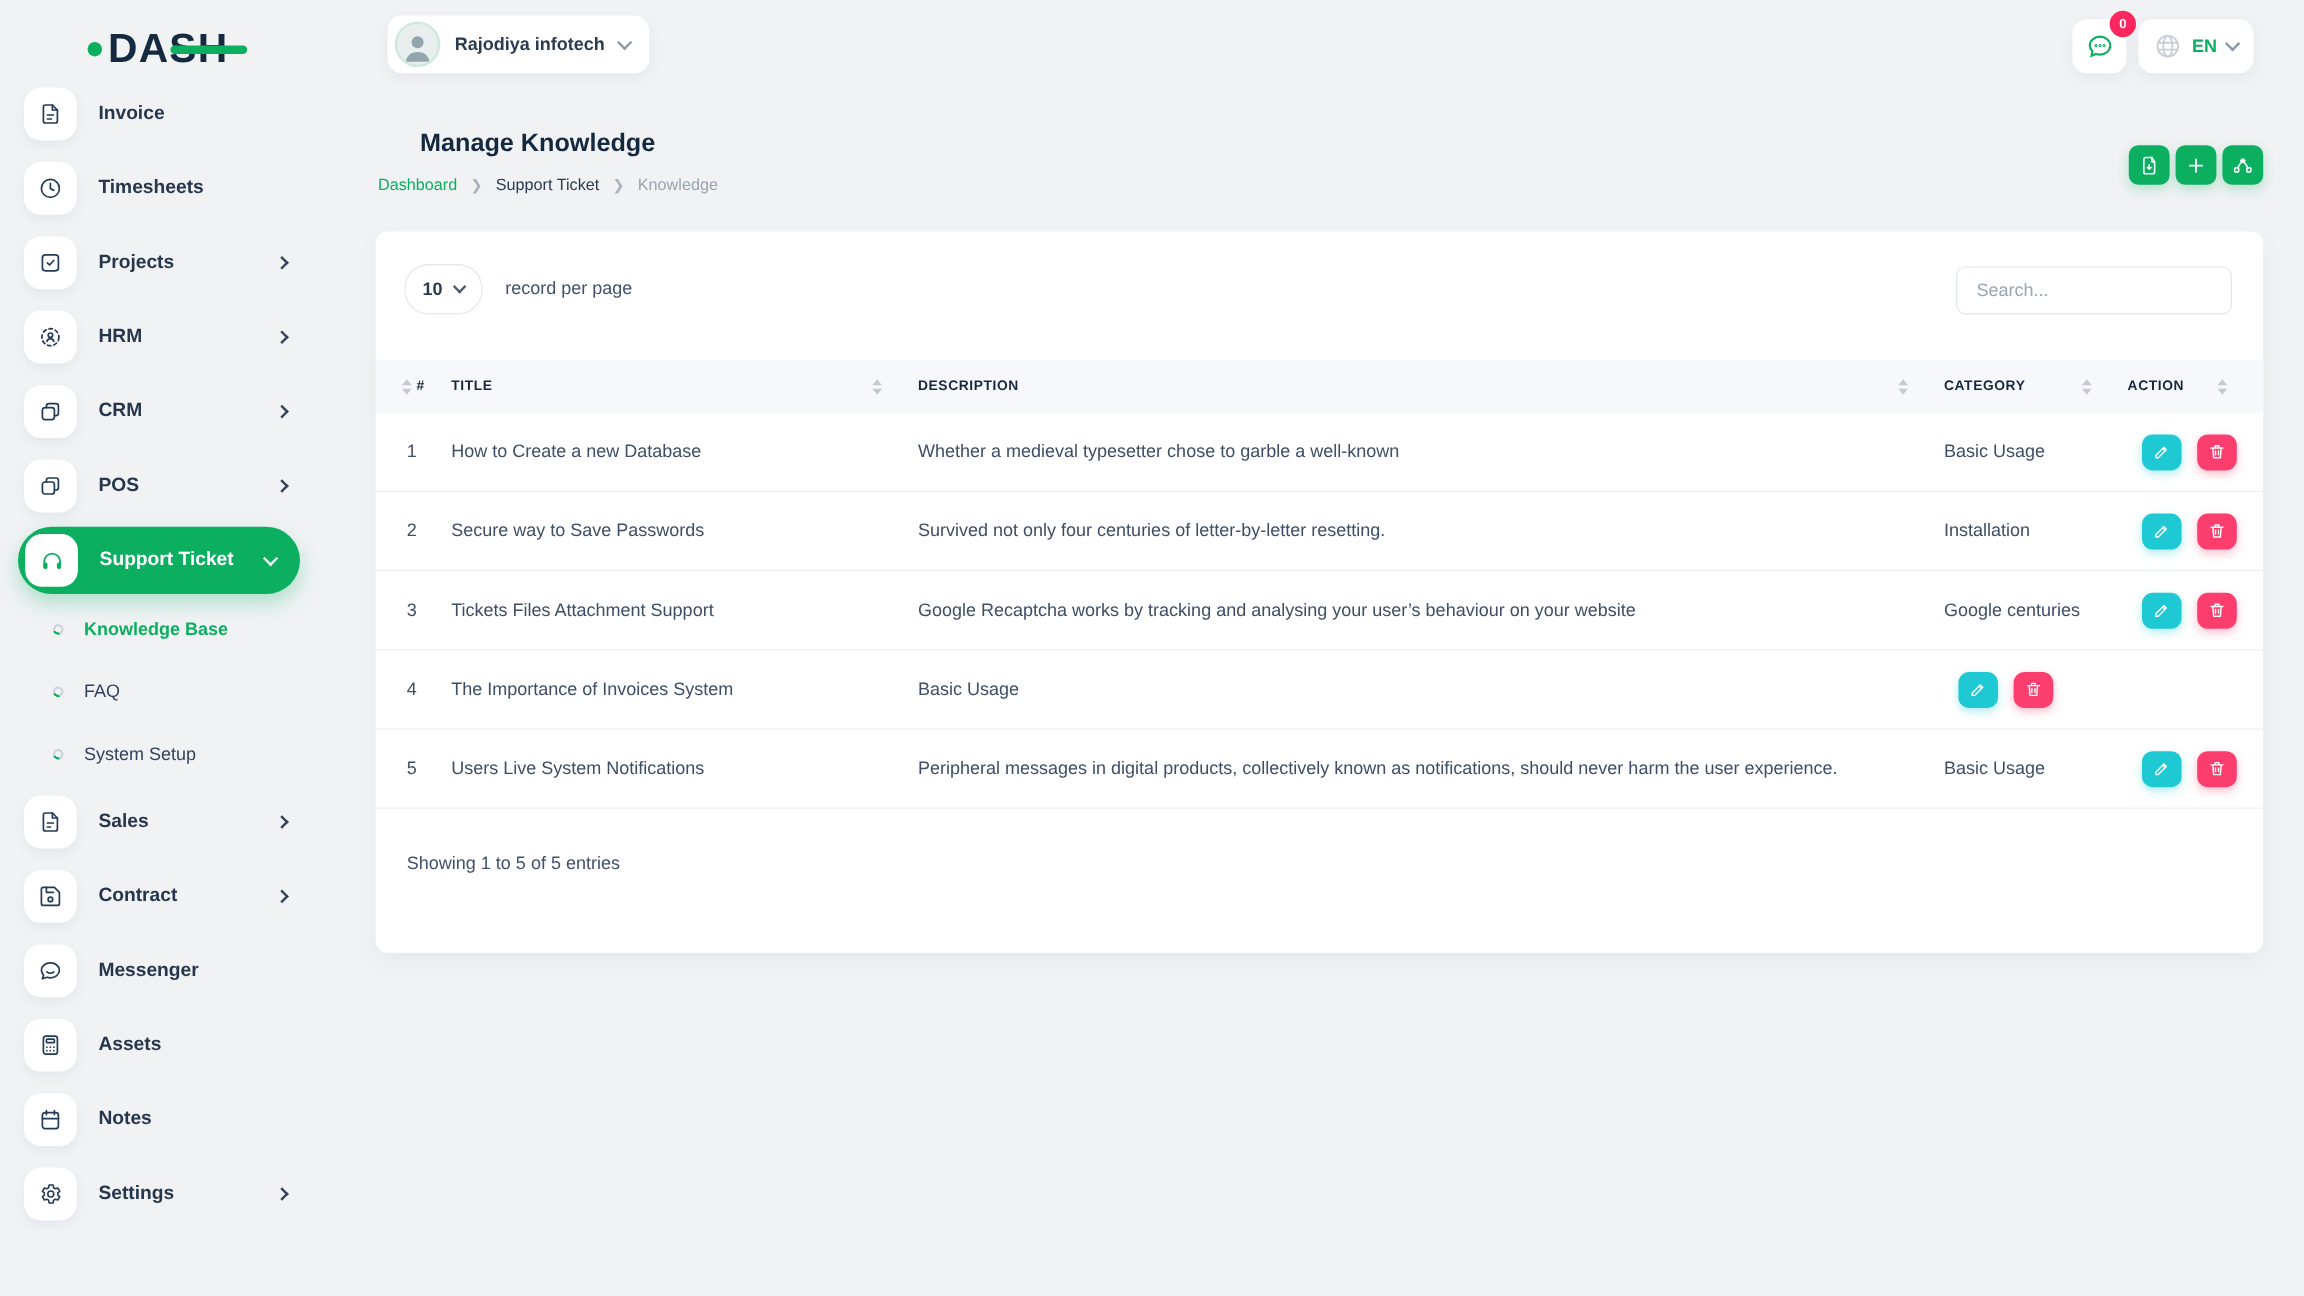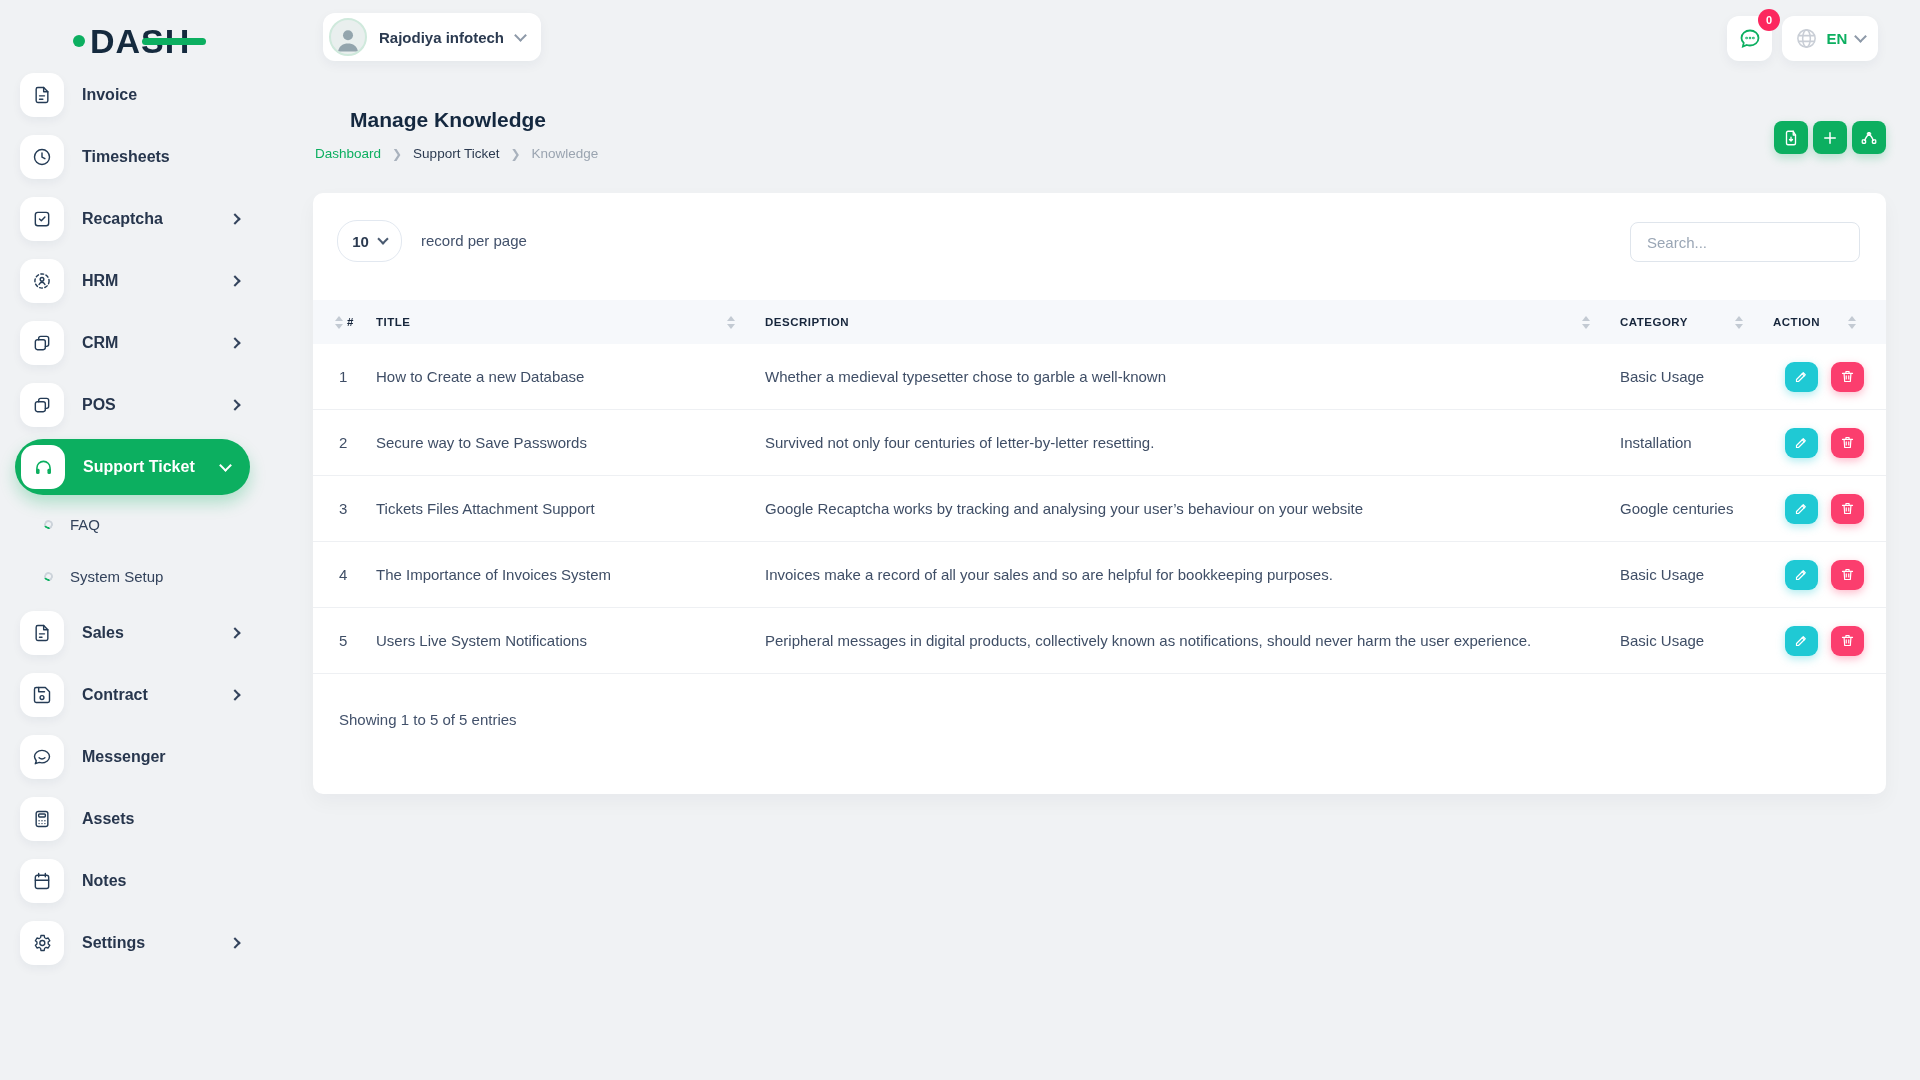--- a/index.html
+++ b/index.html
@@ -167,21 +167,21 @@
     <span class="side-label">Timesheets</span>
   </div>
 
   <div class="side-item">
     <span class="side-icon">
       <svg width="20" height="20" viewBox="0 0 24 24" fill="none" stroke="#243b55" stroke-width="1.7" stroke-linecap="round" stroke-linejoin="round">
           <rect x="4" y="4" width="16" height="16" rx="3"></rect>
           <path d="m9 12 2.2 2.2 4.3-4.7"></path>
         </svg>
     </span>
-    <span class="side-label">Recaptcha</span>
+    <span class="side-label">Projects</span>
     <span class="chev-right"></span>
   </div>
 
   <div class="side-item">
     <span class="side-icon">
       <svg width="20" height="20" viewBox="0 0 24 24" fill="none" stroke="#243b55" stroke-width="1.7" stroke-linecap="round">
           <circle cx="12" cy="12" r="8.5" stroke-dasharray="3.4 3"></circle>
           <circle cx="12" cy="10" r="2.2"></circle>
           <path d="M8.5 16.2c.8-1.8 2-2.7 3.5-2.7s2.7.9 3.5 2.7"></path>
         </svg>
@@ -219,20 +219,24 @@
             <path d="M4.5 17v-4.5a7.5 7.5 0 0 1 15 0V17"></path>
             <rect x="3.5" y="13.5" width="4" height="6" rx="1.6" fill="#0caf60" stroke="none"></rect>
             <rect x="16.5" y="13.5" width="4" height="6" rx="1.6" fill="#0caf60" stroke="none"></rect>
           </svg>
       </span>
       <span class="side-label">Support Ticket</span>
       <span class="chev"></span>
     </div>
   </div>
 
+  <div class="sub-item active">
+    <span class="bullet"></span>
+    <span class="sub-label">Knowledge Base</span>
+  </div>
   <div class="sub-item">
     <span class="bullet"></span>
     <span class="sub-label">FAQ</span>
   </div>
   <div class="sub-item">
     <span class="bullet"></span>
     <span class="sub-label">System Setup</span>
   </div>
 
   <div class="side-item">
@@ -440,21 +444,20 @@
           <svg width="15" height="15" viewBox="0 0 24 24" fill="none" stroke="#fff" stroke-width="1.9" stroke-linecap="round" stroke-linejoin="round">
               <path d="M4 7h16M6.5 7l1 13h9l1-13M9.5 7V4h5v3M10 11v5M14 11v5"></path>
             </svg>
         </button>
       </div>
     </div>
 
     <div class="trow">
       <div class="td-num">4</div>
       <div>The Importance of Invoices System</div>
-      <div>Invoices make a record of all your sales and so are helpful for bookkeeping purposes.</div>
       <div>Basic Usage</div>
       <div class="td-actions">
         <button class="act-btn act-edit">
           <svg width="15" height="15" viewBox="0 0 24 24" fill="none" stroke="#fff" stroke-width="1.9" stroke-linecap="round" stroke-linejoin="round">
               <path d="M4 16.8V20h3.2L18 9.2 14.8 6 4 16.8z"></path>
               <path d="m13.2 7.6 3.2 3.2"></path>
             </svg>
         </button>
         <button class="act-btn act-del">
           <svg width="15" height="15" viewBox="0 0 24 24" fill="none" stroke="#fff" stroke-width="1.9" stroke-linecap="round" stroke-linejoin="round">

